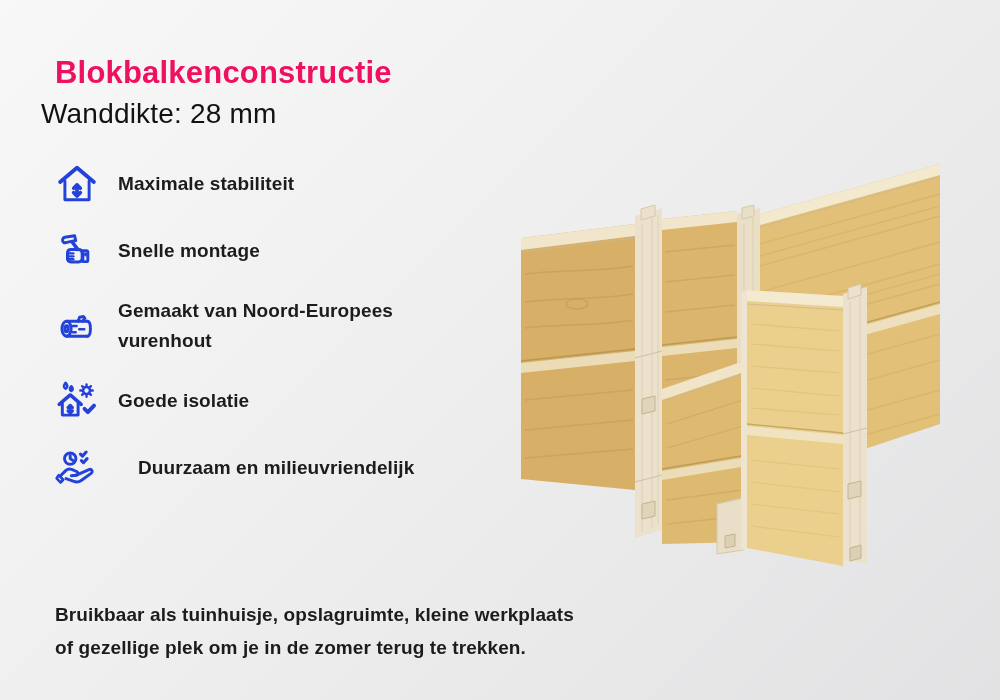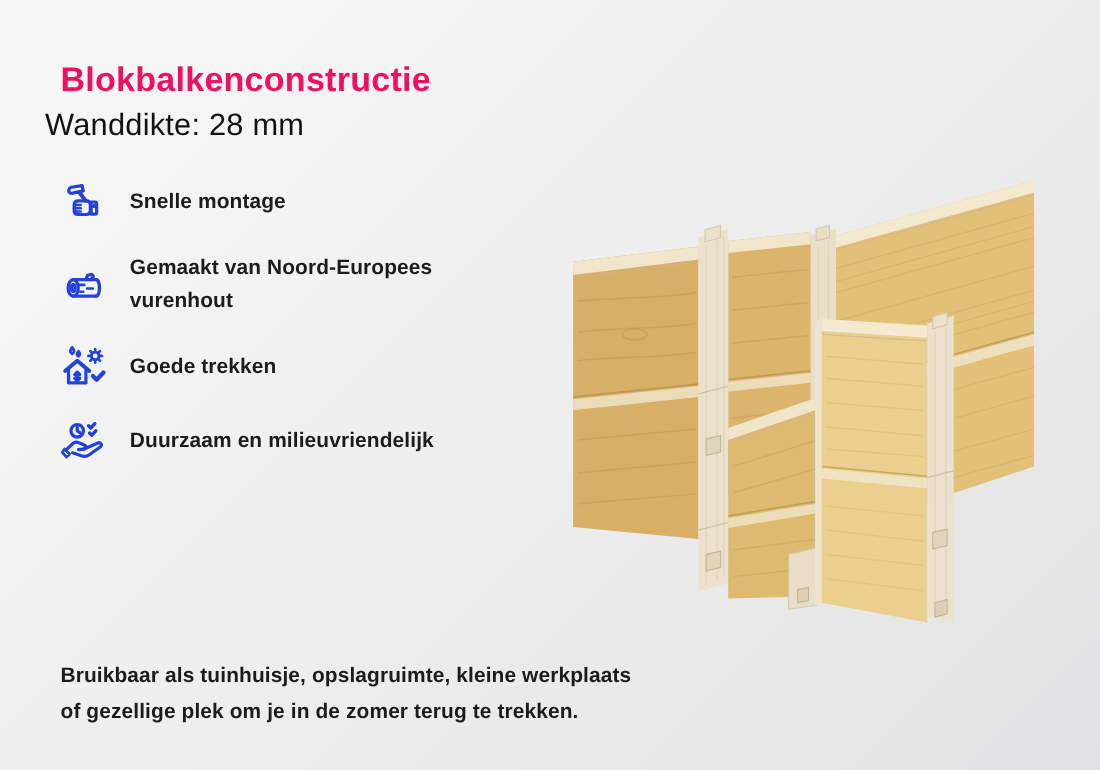--- a/index.html
+++ b/index.html
@@ -27,21 +27,21 @@
   .page-subtitle{
     position:absolute;left:41px;top:96px;
     font-size:28px;font-weight:500;letter-spacing:.2px;
     color:#121212;line-height:36px;
   }
   .feature-list{position:absolute;left:55px;top:162px;}
   .feature{display:flex;align-items:center;}
   .feature.single{height:44px;margin-bottom:23px;}
   .feature.double{height:60px;margin-bottom:23px;}
   .feature:nth-child(5){margin-bottom:16px;}
-  .feature:last-child{margin-bottom:0;}
+  .feature:last-child{margin-bottom:0;gap:20px;}
   .f-icon{
     width:44px;height:44px;flex:0 0 44px;
     color:var(--icon-blue,#2342D9);
     display:flex;align-items:center;justify-content:center;
   }
   .f-icon svg{width:44px;height:44px;fill:none;stroke:currentColor;
     stroke-width:1.6;stroke-linecap:round;stroke-linejoin:round;}
   .f-label{
     margin-left:19px;max-width:312px;
     font-size:19px;font-weight:600;line-height:30px;color:#1C1C1C;
@@ -56,20 +56,32 @@
   .illustration svg{width:100%;height:100%;display:block;}
 </style>
 </head>
 <body>
 
 <h1 class="page-title">Blokbalkenconstructie</h1>
 <h2 class="page-subtitle">Wanddikte: 28 mm</h2>
 
 <div class="feature-list">
 
+  <div class="feature single">
+    <span class="f-icon">
+      <svg viewBox="0 0 24 24">
+        <path d="M2.8,10.9 L12,3.1 L21.2,10.9" stroke-width="2.1"></path>
+        <path d="M5.4,10.4 V20.6 H18.6 V10.4"></path>
+        <path d="M12,12.7 V18.3" stroke-width="2"></path>
+        <path d="M10.2,14.3 L12,12.5 L13.8,14.3" stroke-width="2"></path>
+        <path d="M10.2,16.7 L12,18.5 L13.8,16.7" stroke-width="2"></path>
+      </svg>
+    </span>
+    <span class="f-label">Maximale stabiliteit</span>
+  </div>
 
 
   <div class="feature single">
     <span class="f-icon">
       <svg viewBox="0 0 24 24">
         <path d="M4.8,7.4 C3.7,6.7 3.9,4.9 5.3,4.5 L10.7,3.7 L11.3,6.3 L6.5,7.3 C5.9,7.4 5.2,7.6 4.8,7.4 Z"></path>
         <path d="M9.4,7.1 L12.4,11.1" stroke-width="2"></path>
         <path d="M8.8,11.2 h4 q2,0 2,2 v2.8 q0,2 -2,2 H8.8 q-2,0 -2,-2 v-2.8 q0,-2 2,-2 Z"></path>
         <path d="M6.8,13.3 H10" stroke-width="1.3"></path>
         <path d="M6.8,14.9 H10" stroke-width="1.3"></path>
@@ -104,21 +116,21 @@
         <path d="M8.3,14.6 V18.4" stroke-width="1.7"></path>
         <path d="M7.1,15.6 L8.3,14.4 L9.5,15.6" stroke-width="1.7"></path>
         <path d="M7.1,17.4 L8.3,18.6 L9.5,17.4" stroke-width="1.7"></path>
         <path d="M5.8,2.1 C6.9,3.6 7.2,4.4 5.8,5.3 C4.4,4.4 4.7,3.6 5.8,2.1 Z" stroke-width="1.4"></path>
         <path d="M8.9,4 C9.8,5.2 10,5.8 8.9,6.5 C7.8,5.8 8,5.2 8.9,4 Z" stroke-width="1.4"></path>
         <circle cx="17.2" cy="6.3" r="1.9" stroke-width="1.4"></circle>
         <path d="M17.2,2.9 v1 M17.2,8.7 v1 M13.8,6.3 h1 M19.6,6.3 h1 M14.8,3.9 l0.7,0.7 M18.9,8 l0.7,0.7 M14.8,8.7 l0.7,-0.7 M18.9,4.6 l0.7,-0.7" stroke-width="1.3"></path>
         <path d="M16.1,16.3 L17.9,18.1 L21.3,14.5" stroke-width="2.1"></path>
       </svg>
     </span>
-    <span class="f-label">Goede trekken</span>
+    <span class="f-label">Goede isolatie</span>
   </div>
 
   <div class="feature single">
     <span class="f-icon">
       <svg viewBox="0 0 24 24">
         <circle cx="8.3" cy="6.9" r="3.1"></circle>
         <path d="M8.3,5.2 V6.9 L9.8,7.9"></path>
         <path d="M13.9,4.4 L15,5.5 L17,3.3" stroke-width="1.7"></path>
         <path d="M14.4,8 L15.5,9.1 L17.5,6.9" stroke-width="1.7"></path>
         <path d="M3.2,16 L6,13.3 C7,12.4 8.1,12.3 9.1,12.8 L11.8,13.9 C12.9,14.4 12.6,15.9 11.4,16 L8.9,16.2"></path>

